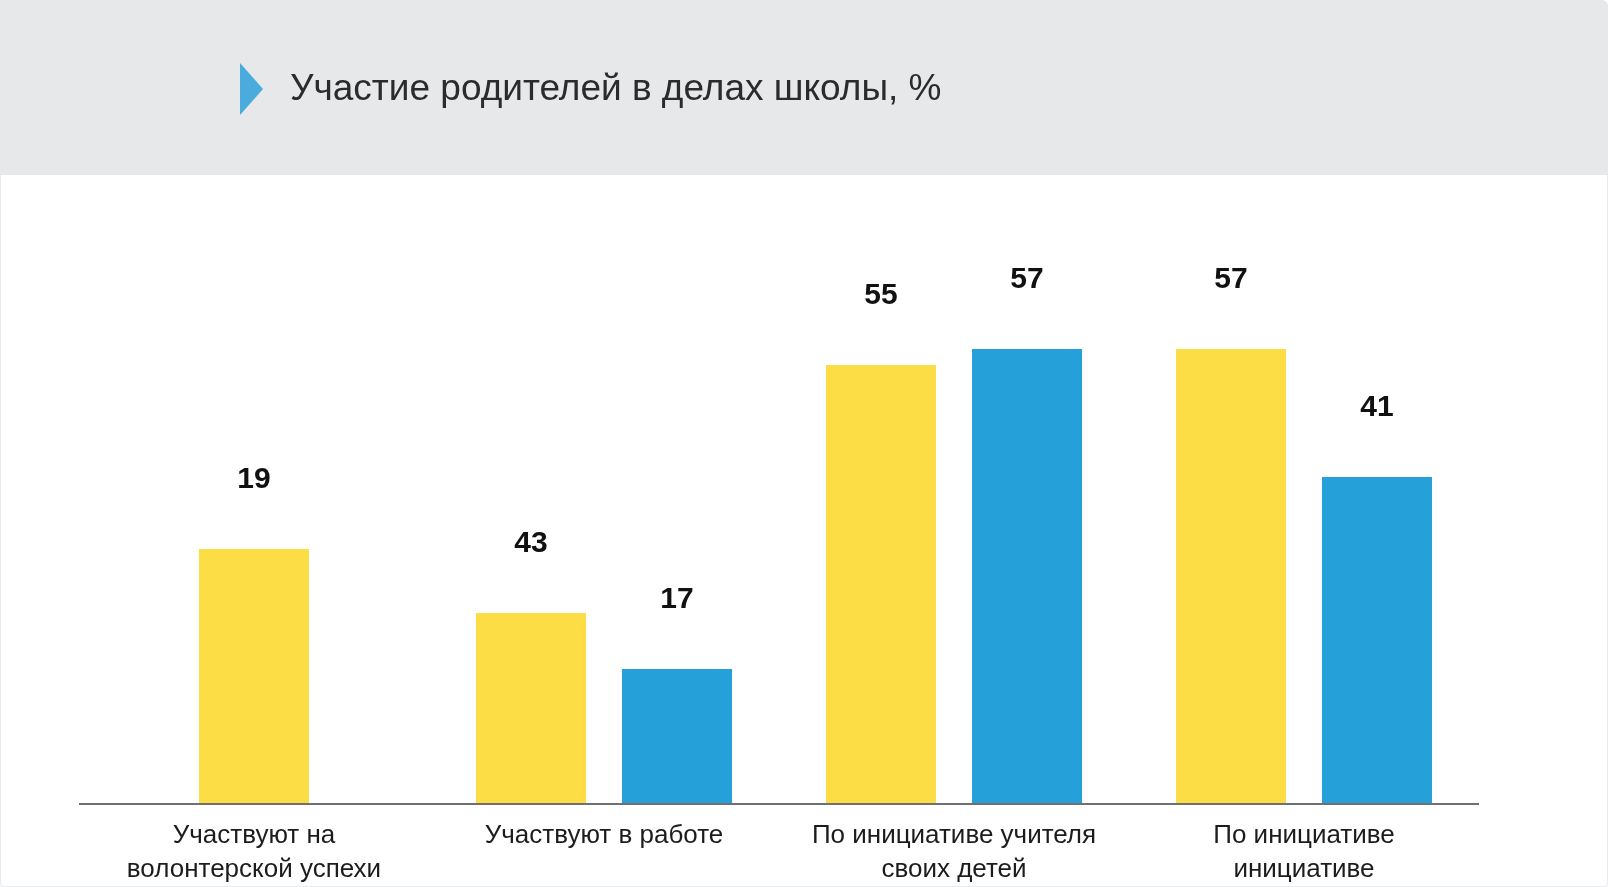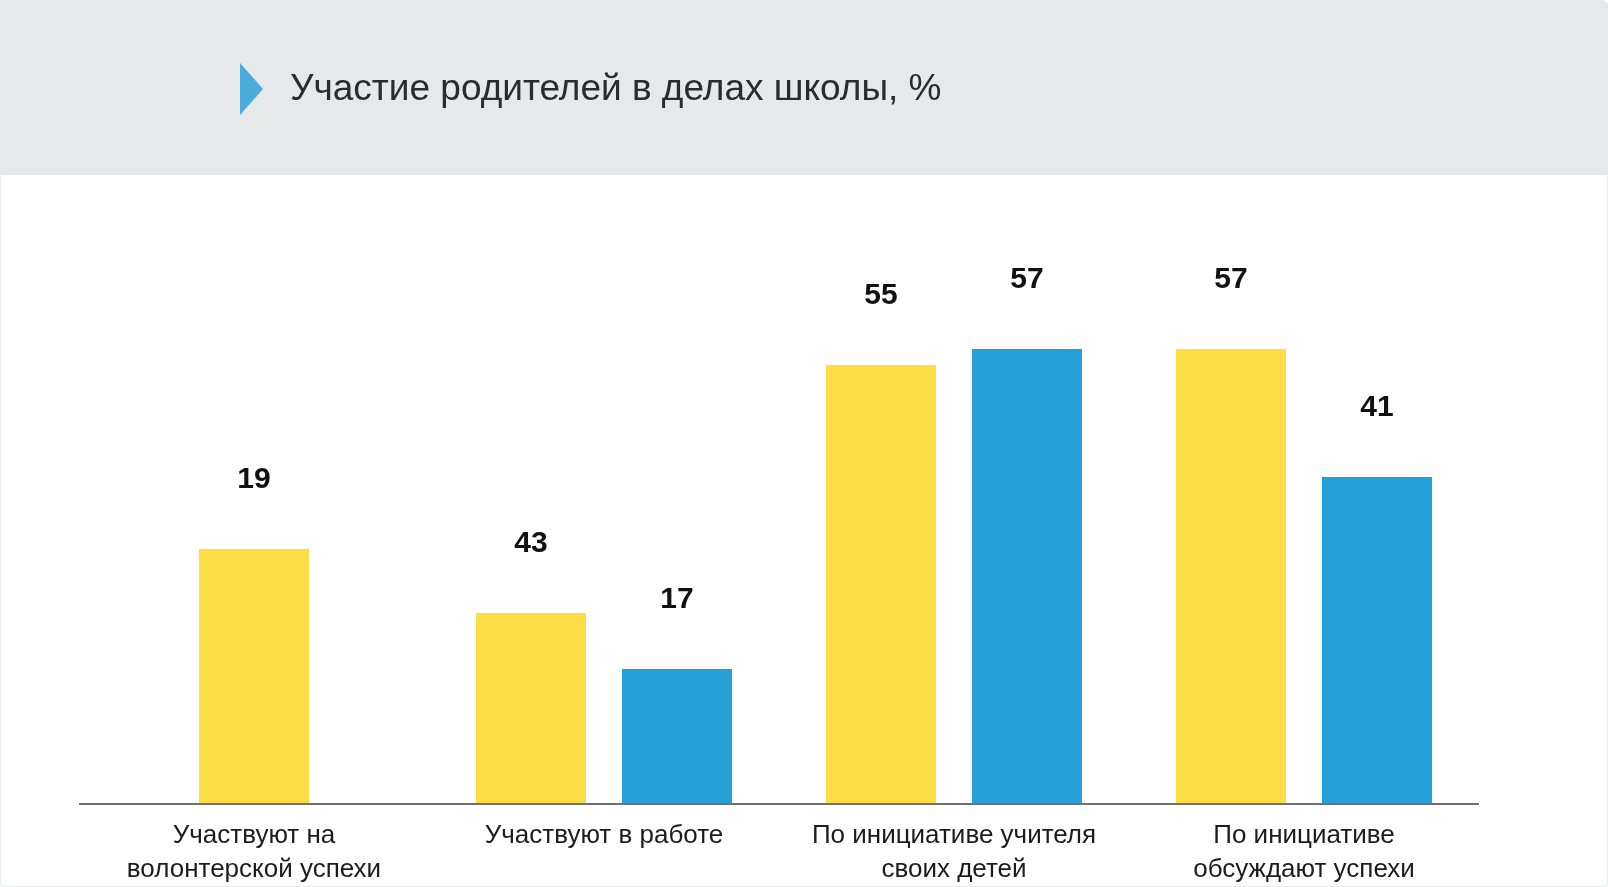--- a/index.html
+++ b/index.html
@@ -229,19 +229,20 @@
       </div>
       <div class="cat-label">
         <div>Участвуют в работе</div>
       </div>
       <div class="cat-label">
         <div>По инициативе учителя</div>
         <div>своих детей</div>
       </div>
       <div class="cat-label">
         <div>По инициативе</div>
+        <div>инициативе</div>
         <div>обсуждают успехи</div>
 
       </div>
     </div>
 
   </div>
 </div>
 
 </body></html>

